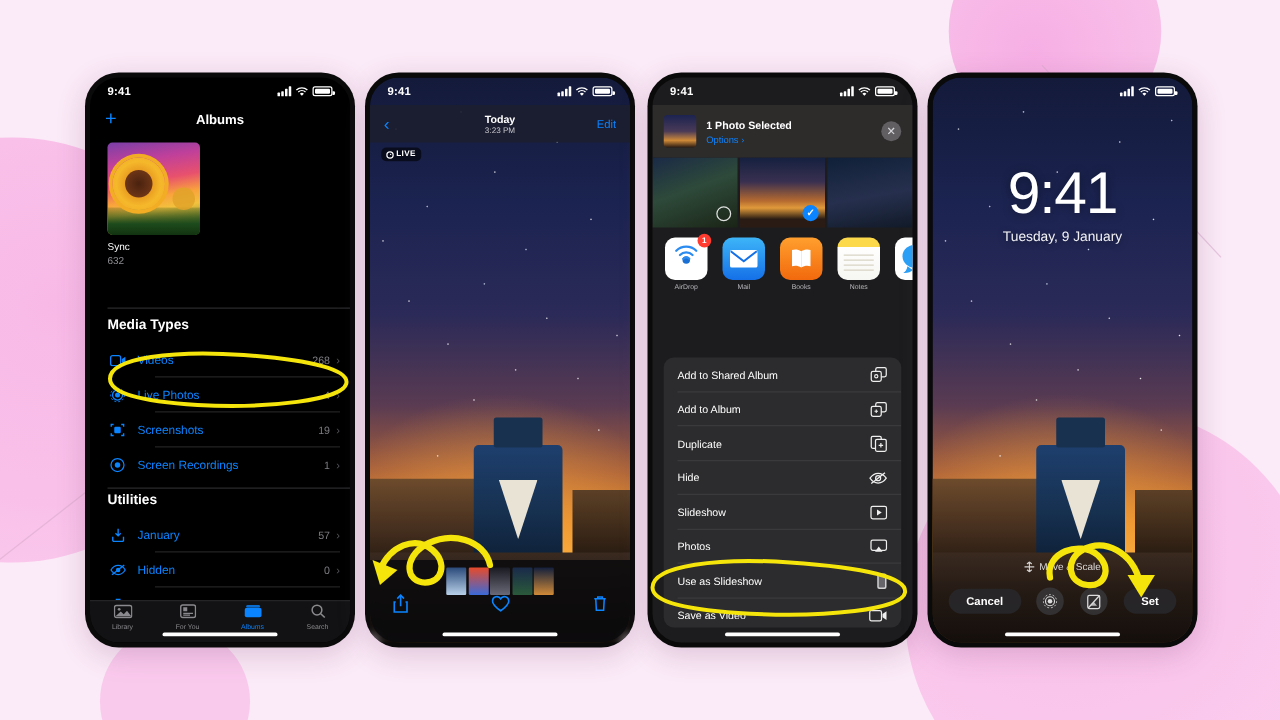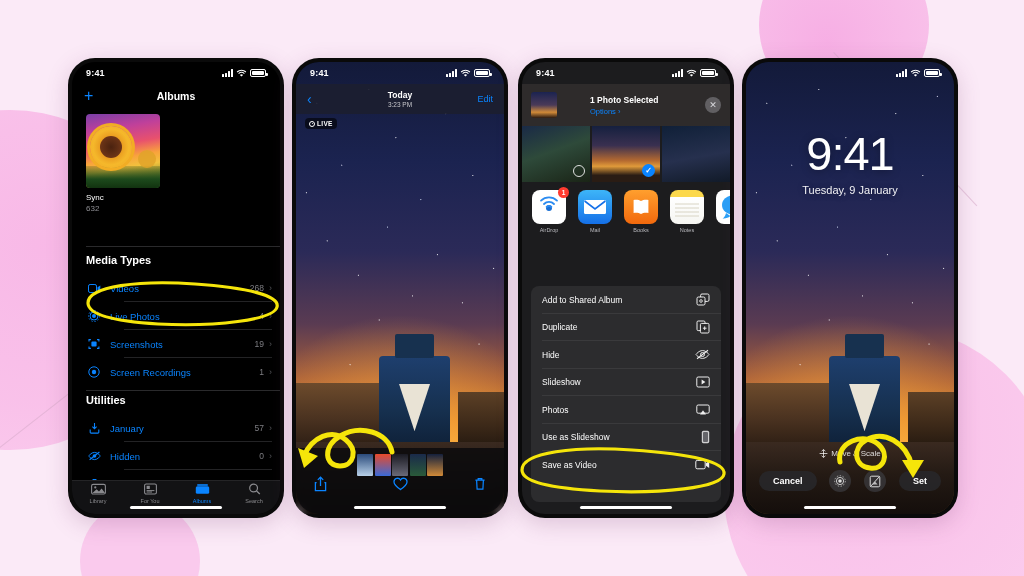--- a/index.html
+++ b/index.html
@@ -143,21 +143,21 @@
   .filmstrip { position:absolute; top:6px; left:50%; transform:translateX(-50%);
         display:flex; gap:1.5px; }
   .fs { width:16px; height:22px; border-radius:1px; }
   .tools2 { position:absolute; bottom:18px; left:0; right:0; display:flex;
         align-items:center; justify-content:space-between; padding:0 18px; }
   .tool { color:#0a84ff; }
 
   
   .sheet-top { position:absolute; top:22px; left:0; right:0; height:42px;
         background:rgba(48,44,44,.92); display:flex; align-items:center; padding:0 9px; z-index:12;
-        border-radius:0 0 0 0;gap:25px; }
+        border-radius:0 0 0 0; }
   .sel-thumb { width:26px; height:26px; border-radius:3px;
         background:linear-gradient(180deg,#1b2350 0%,#4a3a58 50%,#d08a38 78%,#2a1a12 100%); }
   .sel-txt { margin-left:8px; }
   .sel-t1 { color:#fff; font-size:8.5px; font-weight:bold; }
   .sel-t2 { color:#0a84ff; font-size:7.5px; margin-top:2px; }
   .close-btn { margin-left:auto; width:16px; height:16px; border-radius:50%;
         background:rgba(120,118,122,.7); display:flex; align-items:center; justify-content:center;
         color:#d8d8dc; font-size:9px; }
   .grid3 { position:absolute; top:64px; left:0; right:0; height:56px; display:flex; gap:1.5px; z-index:8; }
   .gcell { flex:1; position:relative; overflow:hidden; }
@@ -549,20 +549,30 @@
       <span class="at">Add to Shared Album</span>
       <span class="aico">
             <svg width="14" height="13" viewBox="0 0 14 13">
               <rect x="4.6" y="1" width="8.4" height="7.4" rx="1.4" stroke="#fff" fill="none" stroke-width="1"></rect>
               <rect x="1" y="4" width="8" height="8" rx="1.4" stroke="#fff" fill="#2c2c2e" stroke-width="1"></rect>
               <circle cx="5" cy="8" r="1.3" stroke="#fff" fill="none" stroke-width=".9"></circle>
             </svg>
           </span>
     </div>
     <div class="act">
+      <span class="at">Add to Album</span>
+      <span class="aico">
+            <svg width="14" height="13" viewBox="0 0 14 13">
+              <rect x="4.6" y="1" width="8.4" height="7.4" rx="1.4" stroke="#fff" fill="none" stroke-width="1"></rect>
+              <rect x="1" y="4" width="8" height="8" rx="1.4" stroke="#fff" fill="#2c2c2e" stroke-width="1"></rect>
+              <path d="M5 6.6v2.8M3.6 8h2.8" stroke="#fff" stroke-width=".9"></path>
+            </svg>
+          </span>
+    </div>
+    <div class="act">
       <span class="at">Duplicate</span>
       <span class="aico">
             <svg width="14" height="14" viewBox="0 0 14 14">
               <rect x="1" y="1" width="8" height="9.6" rx="1.2" stroke="#fff" fill="none" stroke-width="1"></rect>
               <rect x="4.4" y="3.4" width="8.6" height="9.6" rx="1.2" stroke="#fff" fill="#2c2c2e" stroke-width="1"></rect>
               <path d="M8.7 6.4v3.6M6.9 8.2h3.6" stroke="#fff" stroke-width="1"></path>
             </svg>
           </span>
     </div>
     <div class="act">

